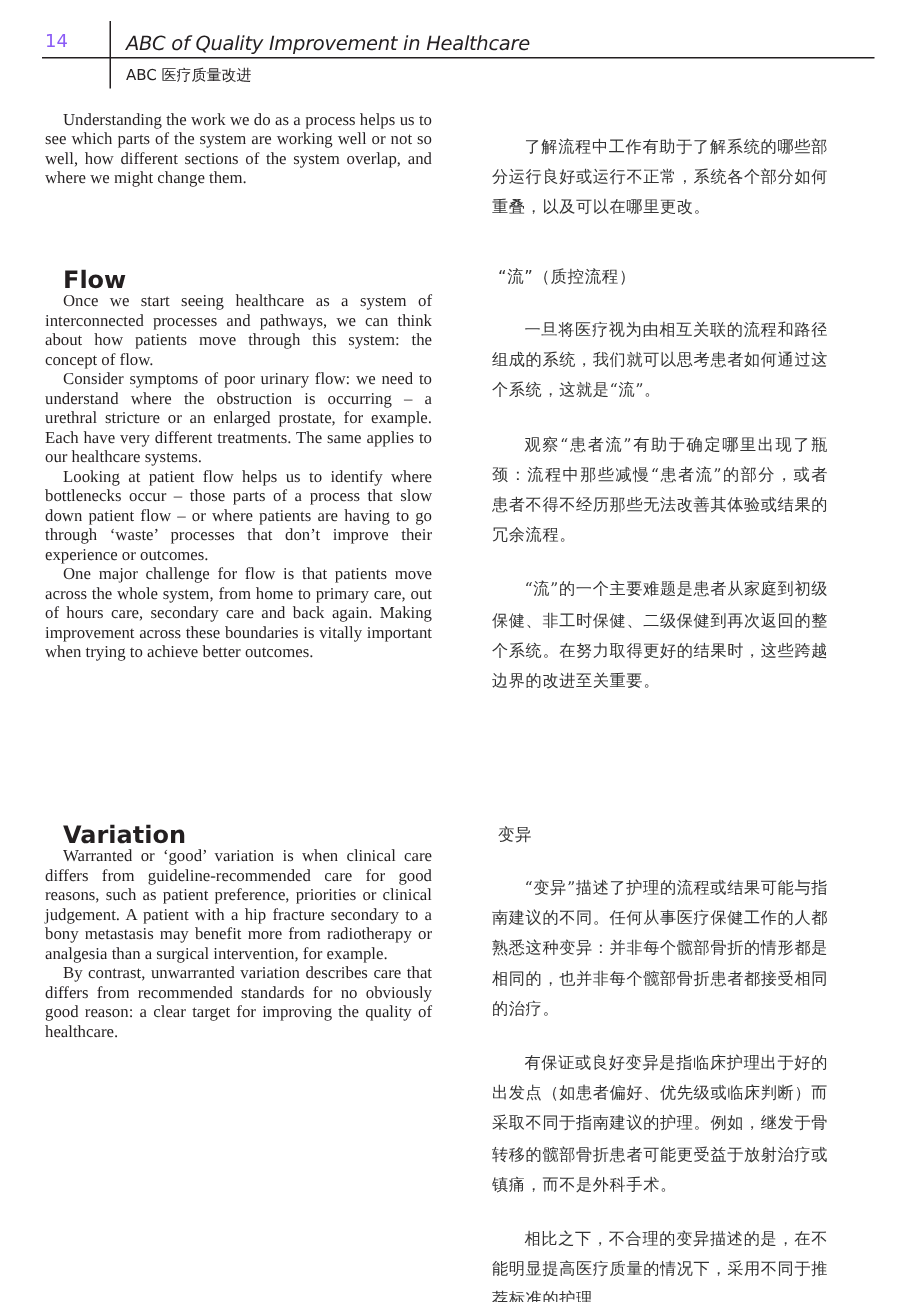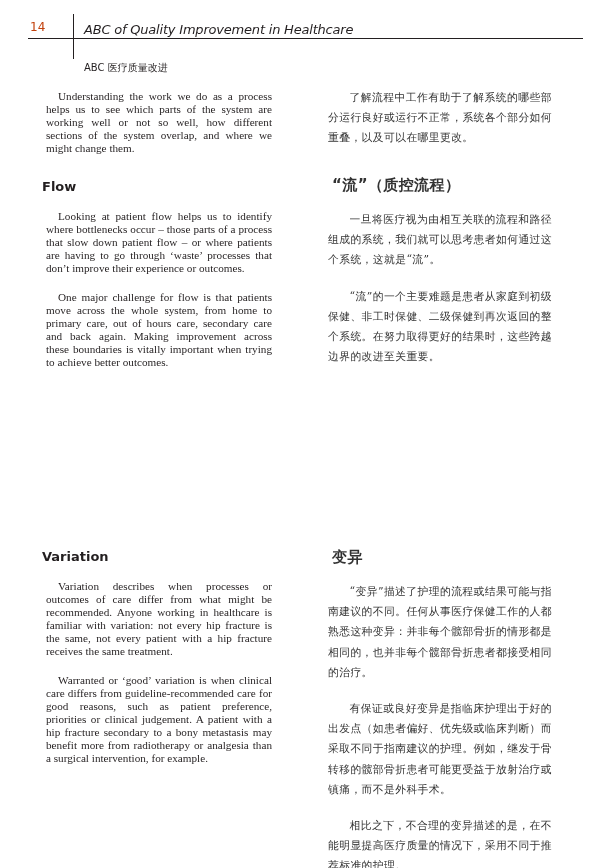--- a/index.html
+++ b/index.html
@@ -1,63 +1,66 @@
 <!DOCTYPE html>
 <html><head>
   <meta charset="utf-8">
   <style>
     html, body { margin: 0; padding: 0; background: #ffffff; }
     body { width: 613px; height: 868px; position: relative; overflow: hidden; color: #231f20; }
-    .hdr-num { position: absolute; left: 30px; top: 20px; font-family: "DejaVu Sans", sans-serif; font-size: 12px; color: #c2410c; }
+    .hdr-num { position: absolute; left: 30px; top: 20px; font-family: "DejaVu Sans", sans-serif; font-size: 12px; color: #8b5cf6; }
     .hdr-vline { position: absolute; left: 73px; top: 14px; width: 1px; height: 45px; background: #231f20; }
     .hdr-hline { position: absolute; left: 28px; top: 38px; width: 555px; height: 1px; background: #231f20; }
     .hdr-title-en { position: absolute; left: 84px; top: 22px; font-family: "DejaVu Sans", sans-serif; font-style: italic; font-size: 13px; letter-spacing: -0.2px; }
-    .hdr-title-zh { position: absolute; left: 84px; top: 61px; font-family: "DejaVu Sans", sans-serif; font-size: 10px; }
+    .hdr-title-zh { position: absolute; left: 84px; top: 43px; font-family: "DejaVu Sans", sans-serif; font-size: 10px; }
 
     .col-en { position: absolute; left: 30px; width: 258px; font-family: "Liberation Serif", serif; font-size: 11.2px; line-height: 13px; text-align: justify; }
     .col-zh { position: absolute; left: 312px; width: 256px; font-family: "DejaVu Serif", serif; font-size: 10.8px; line-height: 20.2px; text-align: justify; color: #333; letter-spacing: 0.4px; }
-    .col-en p { margin: 16px; text-indent: 12px; }
+    .col-en p { margin: 0; text-indent: 12px; }
     .col-zh p { margin: 16px; text-indent: 2em; }
-    .h-en { font-family: "DejaVu Sans", sans-serif; font-weight: bold; font-size: 13px; margin: 0 0 1px 12px; line-height: 14px; }
-    .h-zh { font-family: "DejaVu Sans", sans-serif; font-weight: bold; font-size: 15px; margin: 0 0 2px 20px; line-height: 18px; }
+    .h-en { font-family: "DejaVu Sans", sans-serif; font-weight: bold; font-size: 16px; margin: 0 0 1px 12px; line-height: 14px; }
+    .h-zh { font-family: "DejaVu Sans", sans-serif; font-weight: normal; font-size: 11px; margin: 0 0 2px 20px; line-height: 18px; }
   </style>
 </head>
 <body>
 
 <div>
   <span class="hdr-num">14</span>
   <div class="hdr-vline"></div>
   <div class="hdr-hline"></div>
   <span class="hdr-title-en">ABC of Quality Improvement in Healthcare</span>
   <span class="hdr-title-zh">ABC 医疗质量改进</span>
 </div>
 
 <div class="col-en" style="top:74px;">
   <p>Understanding the work we do as a process helps us to see which parts of the system are working well or not so well, how different sections of the system overlap, and where we might change them.</p>
 </div>
 
 <div class="col-en" style="top:180px;">
   <div class="h-en">Flow</div>
+  <p>Once we start seeing healthcare as a system of interconnected processes and pathways, we can think about how patients move through this system: the concept of flow.</p>
+  <p>Consider symptoms of poor urinary flow: we need to understand where the obstruction is occurring – a urethral stricture or an enlarged prostate, for example. Each have very different treatments. The same applies to our healthcare systems.</p>
   <p>Looking at patient flow helps us to identify where bottlenecks occur – those parts of a process that slow down patient flow – or where patients are having to go through ‘waste’ processes that don’t improve their experience or outcomes.</p>
   <p>One major challenge for flow is that patients move across the whole system, from home to primary care, out of hours care, secondary care and back again. Making improvement across these boundaries is vitally important when trying to achieve better outcomes.</p>
 </div>
 
 <div class="col-en" style="top:550px;">
   <div class="h-en">Variation</div>
-  <p>Variation describes when processes or outcomes of care differ from what might be recommended. Anyone working in healthcare is familiar with variation: not every hip fracture is the same, not every patient with a hip fracture receives the same treatment.</p>
   <p>Warranted or ‘good’ variation is when clinical care differs from guideline-recommended care for good reasons, such as patient preference, priorities or clinical judgement. A patient with a hip fracture secondary to a bony metastasis may benefit more from radiotherapy or analgesia than a surgical intervention, for example.</p>
+  <p>By contrast, unwarranted variation describes care that differs from recommended standards for no obviously good reason: a clear target for improving the quality of healthcare.</p>
 </div>
 
 <div class="col-zh" style="top:72px;">
   <p>了解流程中工作有助于了解系统的哪些部分运行良好或运行不正常，系统各个部分如何重叠，以及可以在哪里更改。</p>
 </div>
 
 <div class="col-zh" style="top:176px;">
   <div class="h-zh">“流”（质控流程）</div>
   <p>一旦将医疗视为由相互关联的流程和路径组成的系统，我们就可以思考患者如何通过这个系统，这就是“流”。</p>
+  <p>观察“患者流”有助于确定哪里出现了瓶颈：流程中那些减慢“患者流”的部分，或者患者不得不经历那些无法改善其体验或结果的冗余流程。</p>
   <p>“流”的一个主要难题是患者从家庭到初级保健、非工时保健、二级保健到再次返回的整个系统。在努力取得更好的结果时，这些跨越边界的改进至关重要。</p>
 </div>
 
 <div class="col-zh" style="top:548px;">
   <div class="h-zh">变异</div>
   <p>“变异”描述了护理的流程或结果可能与指南建议的不同。任何从事医疗保健工作的人都熟悉这种变异：并非每个髋部骨折的情形都是相同的，也并非每个髋部骨折患者都接受相同的治疗。</p>
   <p>有保证或良好变异是指临床护理出于好的出发点（如患者偏好、优先级或临床判断）而采取不同于指南建议的护理。例如，继发于骨转移的髋部骨折患者可能更受益于放射治疗或镇痛，而不是外科手术。</p>
   <p>相比之下，不合理的变异描述的是，在不能明显提高医疗质量的情况下，采用不同于推荐标准的护理。</p>
 </div>
 

